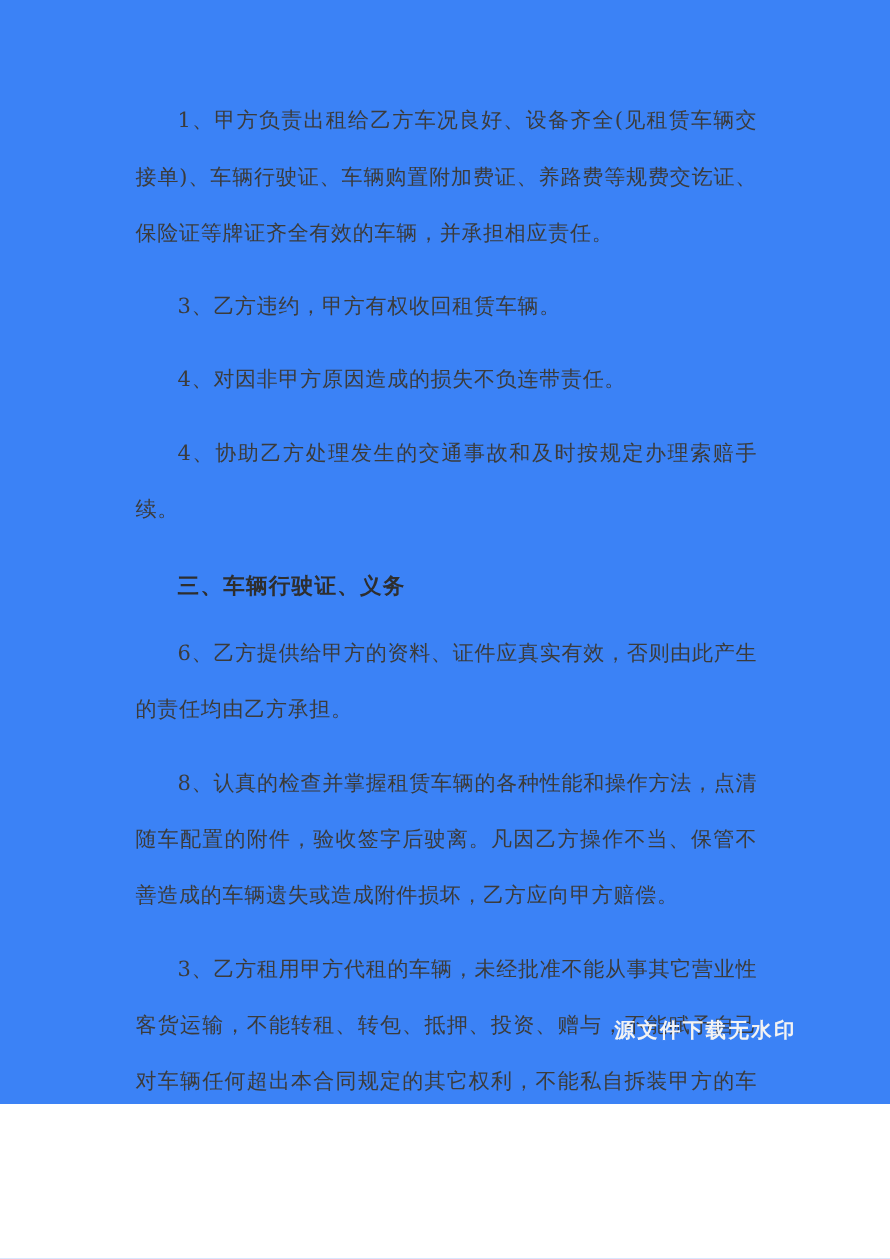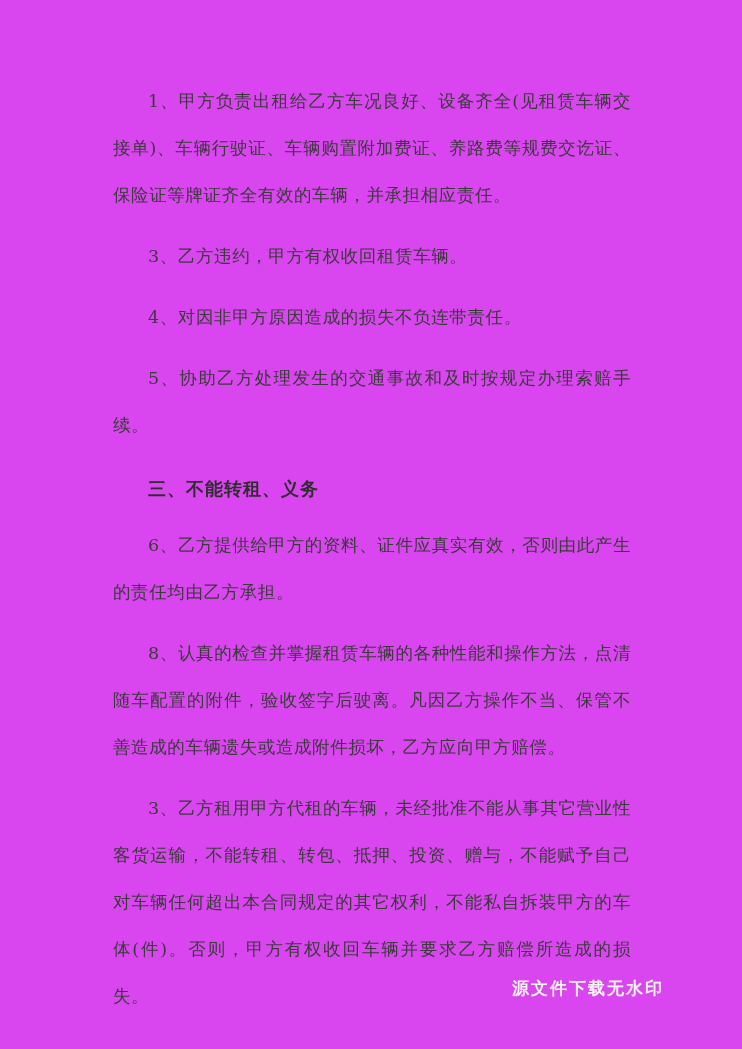--- a/index.html
+++ b/index.html
@@ -7,22 +7,22 @@
     margin: 0;
     padding: 0;
     background: #ffffff;
   }
   body {
     font-family: "DejaVu Serif", "Liberation Serif", serif;
   }
   .page {
     position: relative;
     width: 742px;
-    height: 1049px;
-    background: #d946ef;
+    height: 920px;
+    background: #3b82f6;
     overflow: hidden;
     box-sizing: border-box;
   }
   .doc-body {
     position: absolute;
     left: 113px;
     top: 78px;
     width: 518px;
   }
   .para {
@@ -84,23 +84,23 @@
 
   <div class="doc-body">
 
     <p class="para">1、甲方负责出租给乙方车况良好、设备齐全(见租赁车辆交接单)、车辆行驶证、车辆购置附加费证、养路费等规费交讫证、保险证等牌证齐全有效的车辆，并承担相应责任。</p>
 
 
     <p class="para">3、乙方违约，甲方有权收回租赁车辆。</p>
 
     <p class="para">4、对因非甲方原因造成的损失不负连带责任。</p>
 
-    <p class="para tight">5、协助乙方处理发生的交通事故和及时按规定办理索赔手续。</p>
+    <p class="para tight">4、协助乙方处理发生的交通事故和及时按规定办理索赔手续。</p>
 
-    <h2 class="heading">三、不能转租、义务</h2>
+    <h2 class="heading">三、车辆行驶证、义务</h2>
 
     <p class="para">6、乙方提供给甲方的资料、证件应真实有效，否则由此产生的责任均由乙方承担。</p>
 
     <p class="para">8、认真的检查并掌握租赁车辆的各种性能和操作方法，点清随车配置的附件，验收签字后驶离。凡因乙方操作不当、保管不善造成的车辆遗失或造成附件损坏，乙方应向甲方赔偿。</p>
 
     <p class="para">3、乙方租用甲方代租的车辆，未经批准不能从事其它营业性客货运输，不能转租、转包、抵押、投资、赠与，不能赋予自己对车辆任何超出本合同规定的其它权利，不能私自拆装甲方的车体(件)。否则，甲方有权收回车辆并要求乙方赔偿所造成的损失。</p>
 
   </div>
 
   <div class="watermark">

